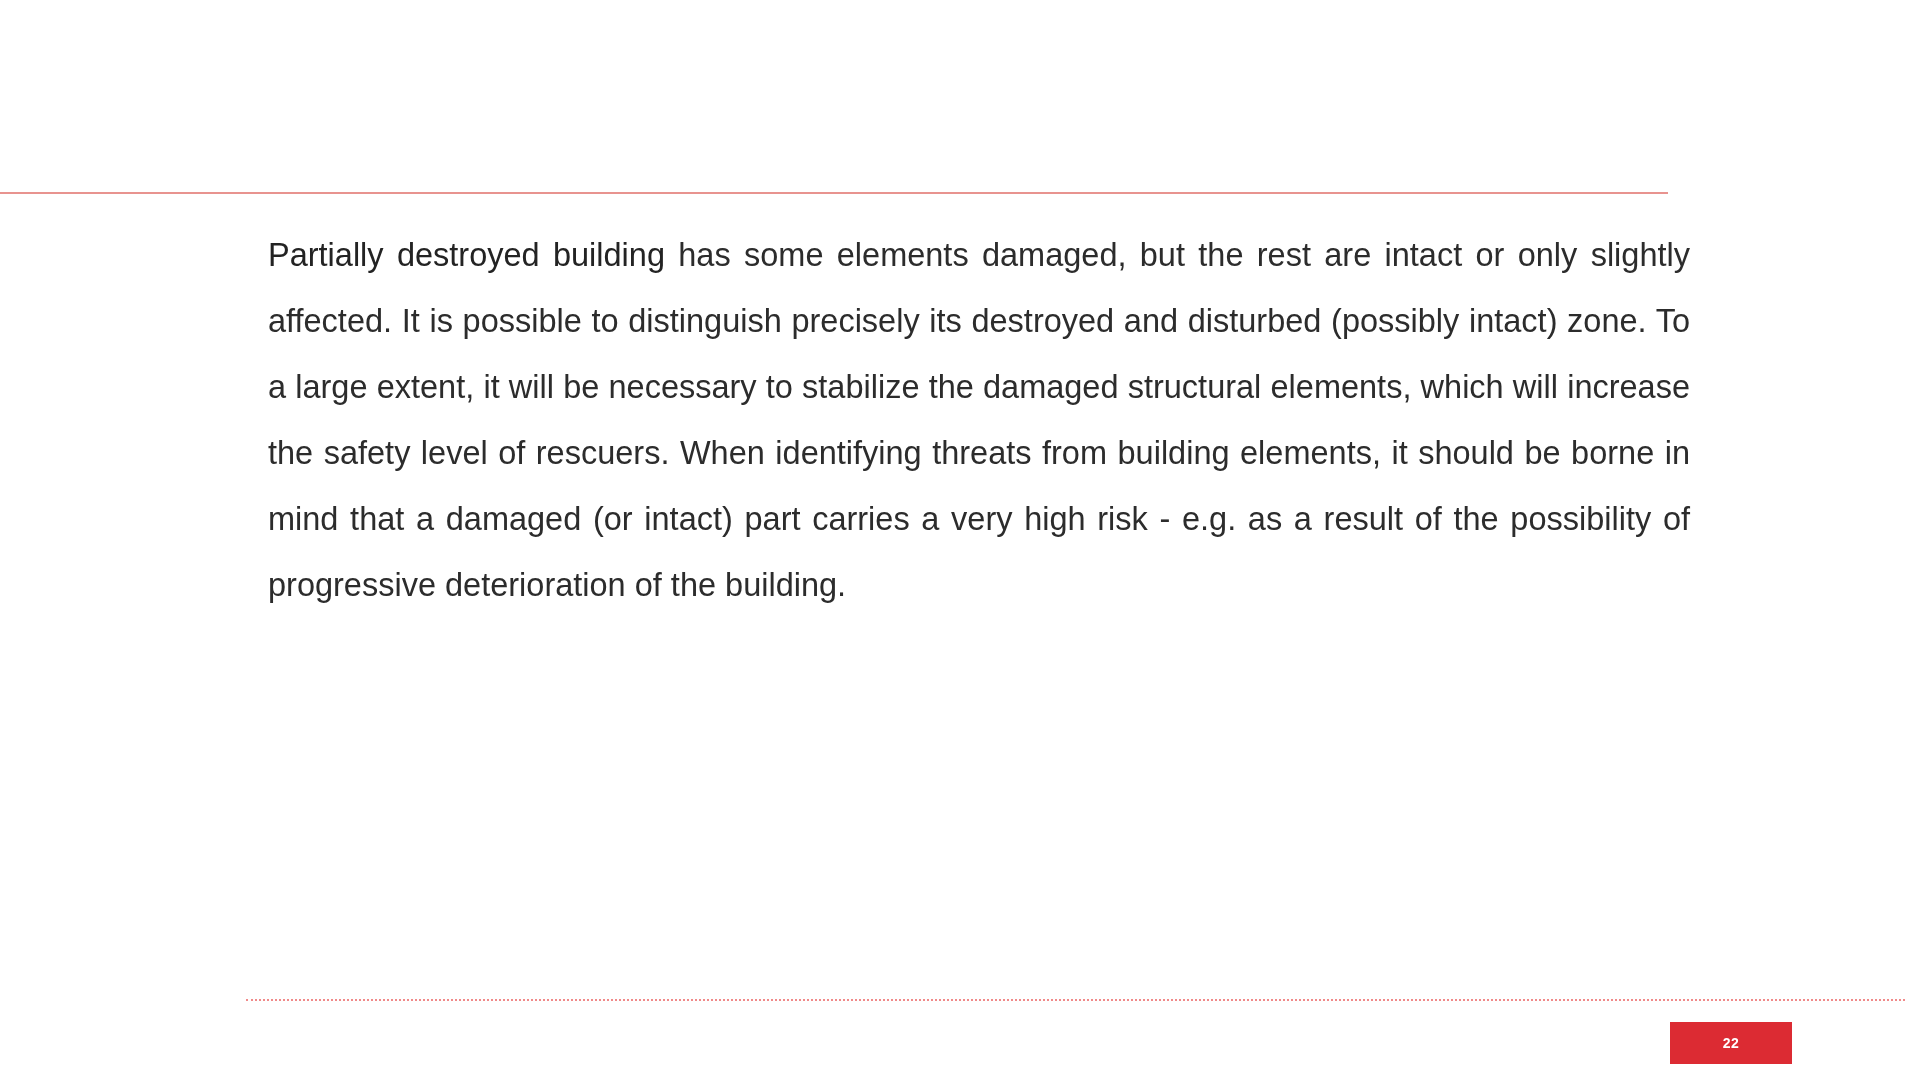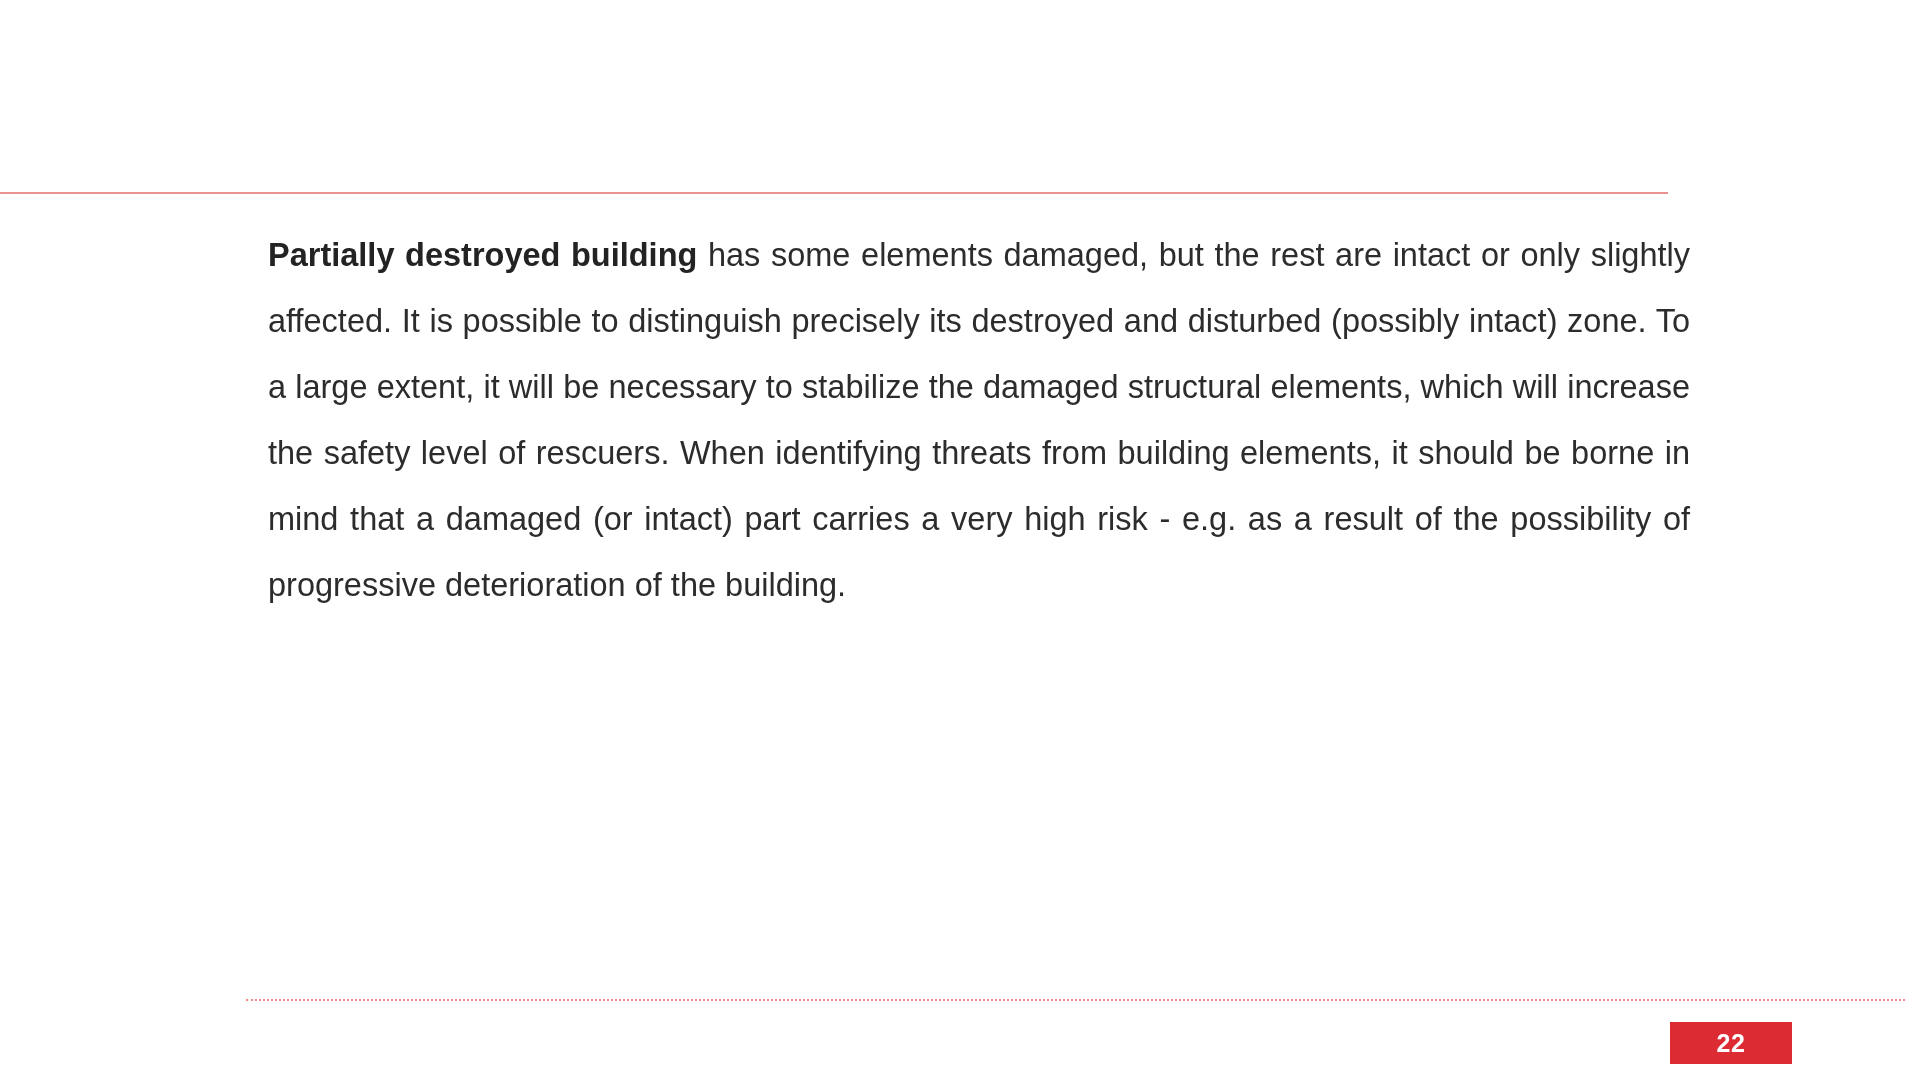--- a/index.html
+++ b/index.html
@@ -54,21 +54,21 @@
     width: 1422px;
     font-family: "Liberation Sans", sans-serif;
     font-size: 32.5px;
     line-height: 66px;
     color: #2c2c2c;
     text-align: justify;
     text-justify: inter-word;
   }
 
   .body-copy .lead {
-    font-weight: bold;
+    font-weight: normal;
     color: #232323;
     margin-top: 40px;
   }
 
   
   .footer-rule {
     position: absolute;
     left: 246px;
     top: 999px;
     width: 1659px;
@@ -85,21 +85,21 @@
     height: 42px;
     background: #DC2B33;
     display: flex;
     align-items: center;
     justify-content: center;
   }
 
   .page-badge .num {
     font-family: "Liberation Sans", sans-serif;
     font-weight: bold;
-    font-size: 25px;
+    font-size: 14px;
     color: #ffffff;
     letter-spacing: 0.5px;
     line-height: 1;
   }
 </style>
 </head>
 <body>
 
 <div id="slide">
 

